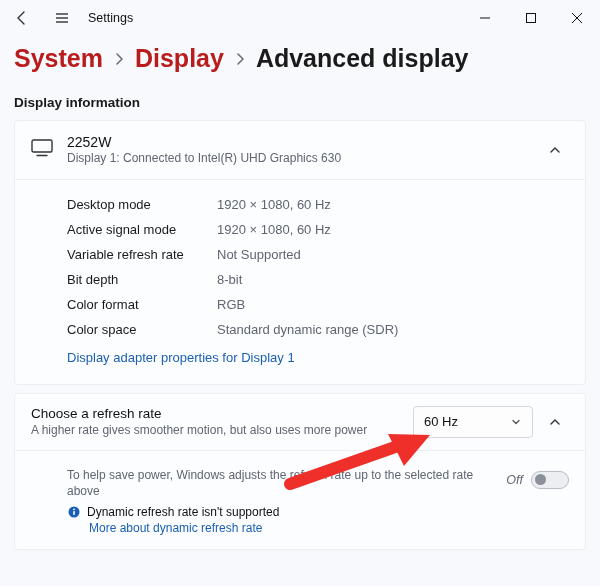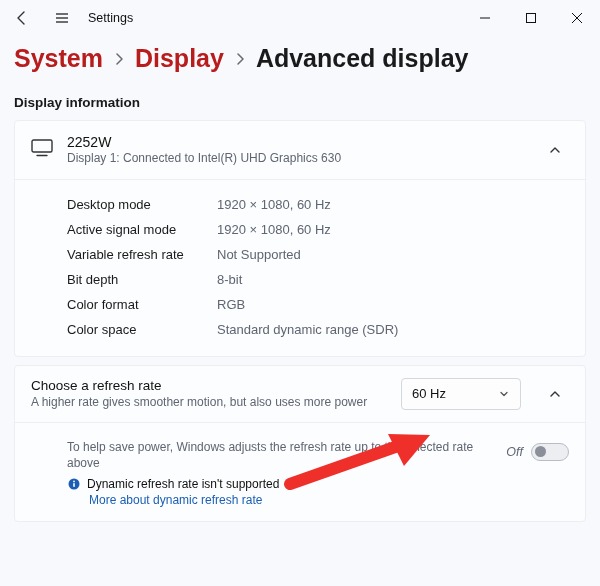--- a/index.html
+++ b/index.html
@@ -91,21 +91,20 @@
   .plabel { width: 150px; color:#1a1a1a; }
   .pval   { color:#5f6571; }
   .link   { color:#1a5fb4; font-size:13px; }
   .link-row { padding-top: 8px; }
 
   
   .rr-card {
     display:flex;
     align-items:center;
     padding: 12px 16px;
-    gap: 12px;
   }
   .rr-txt { flex:1; }
   .rr-title { font-size:13.5px; color:#111; }
   .rr-sub   { font-size:12px; color:#5f6571; margin-top:2px; }
   .rr-link  { color:#1a5fb4; font-size:12px; margin-top:2px; }
 
   .select-box {
     border:1px solid #d4d7dd;
     border-radius:4px;
     background:#fdfdfe;
@@ -262,20 +261,23 @@
         <div class="pval">8-bit</div>
       </div>
       <div class="prow">
         <div class="plabel">Color format</div>
         <div class="pval">RGB</div>
       </div>
       <div class="prow">
         <div class="plabel">Color space</div>
         <div class="pval">Standard dynamic range (SDR)</div>
       </div>
+      <div class="prow link-row">
+        <span class="link">Display adapter properties for Display 1</span>
+      </div>
     </div>
   </div>
 
   <div class="card">
     <div class="rr-card">
       <div class="rr-txt">
         <div class="rr-title">Choose a refresh rate</div>
         <div class="rr-sub">A higher rate gives smoother motion, but also uses more power</div>
       </div>
       <div class="select-box">

